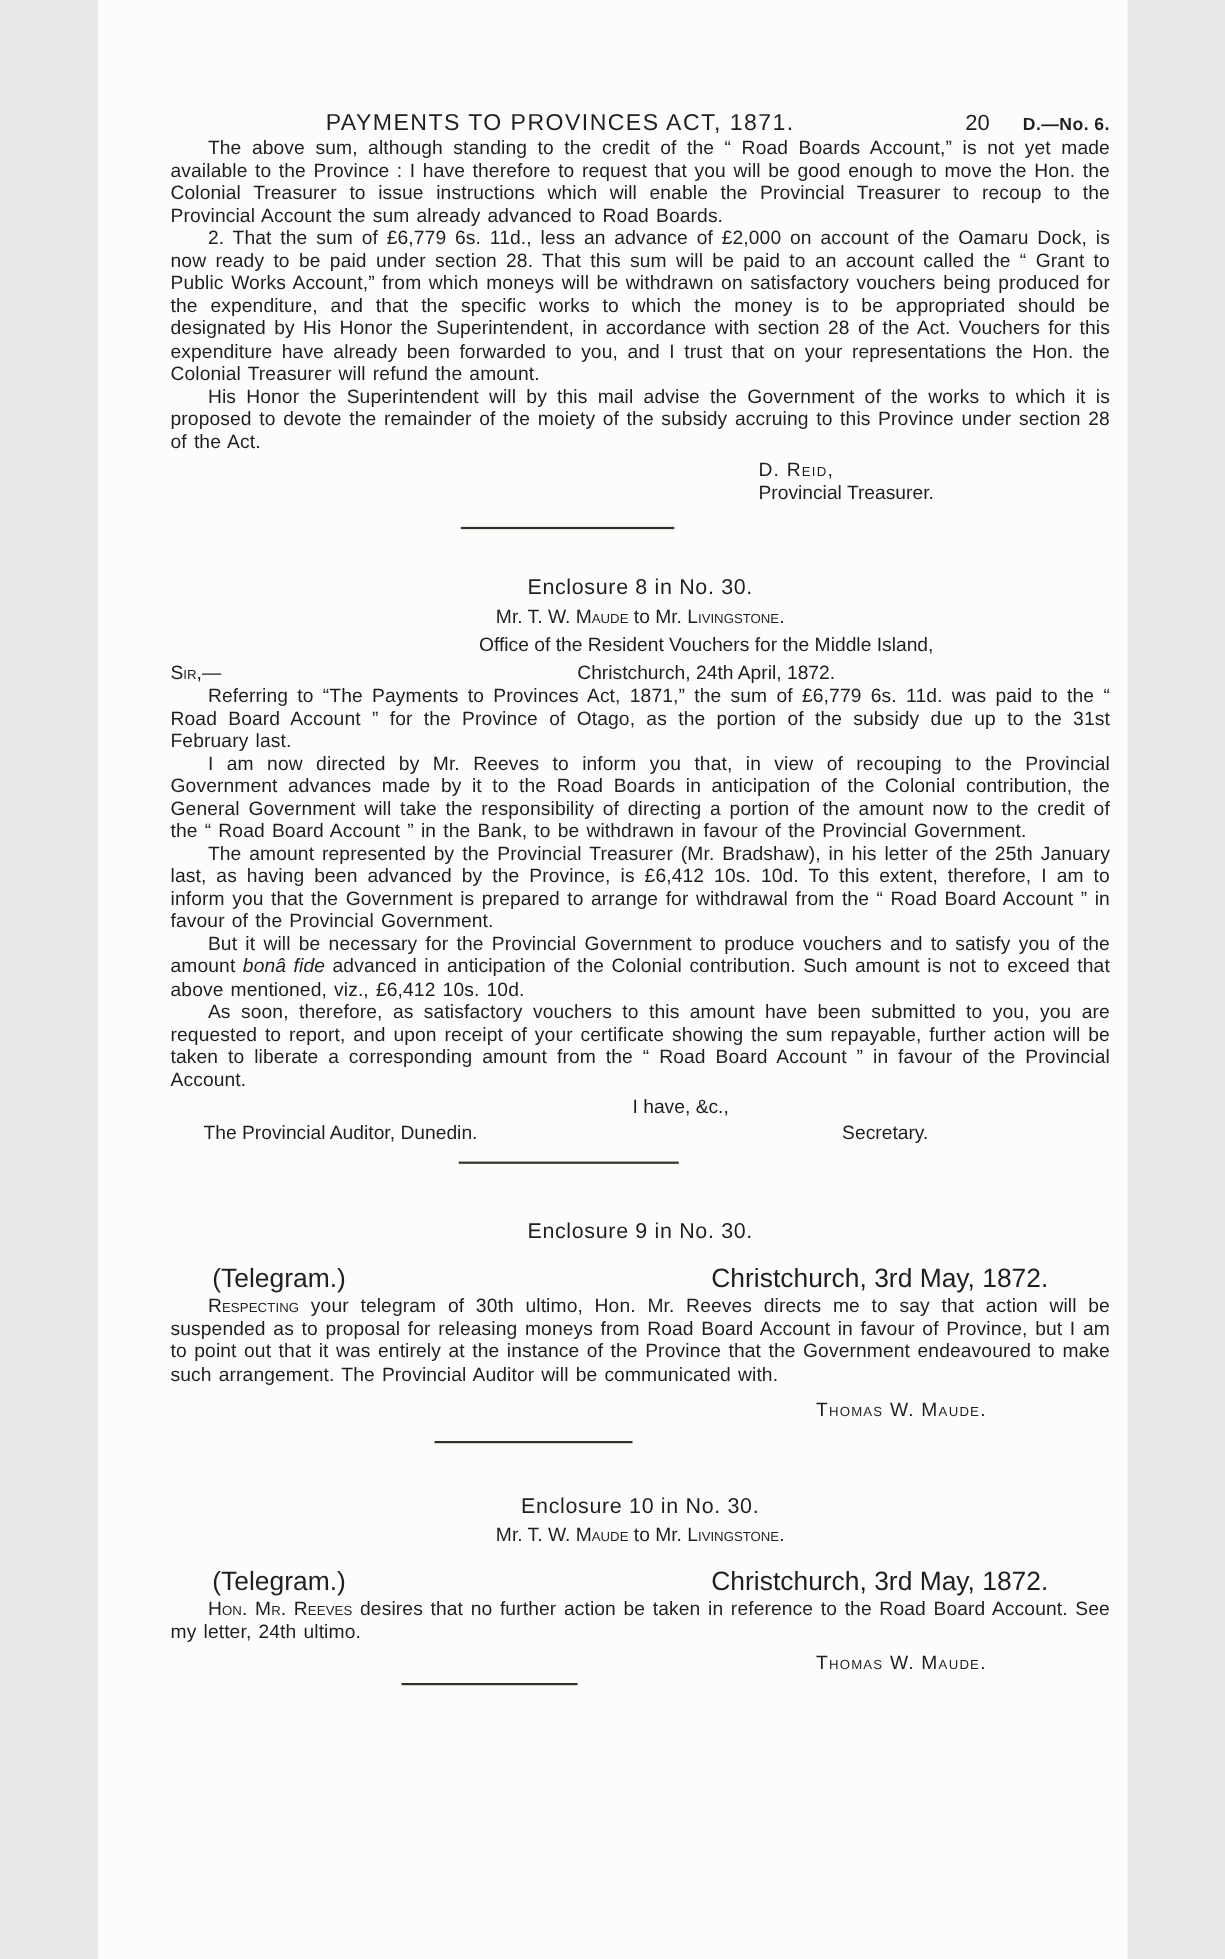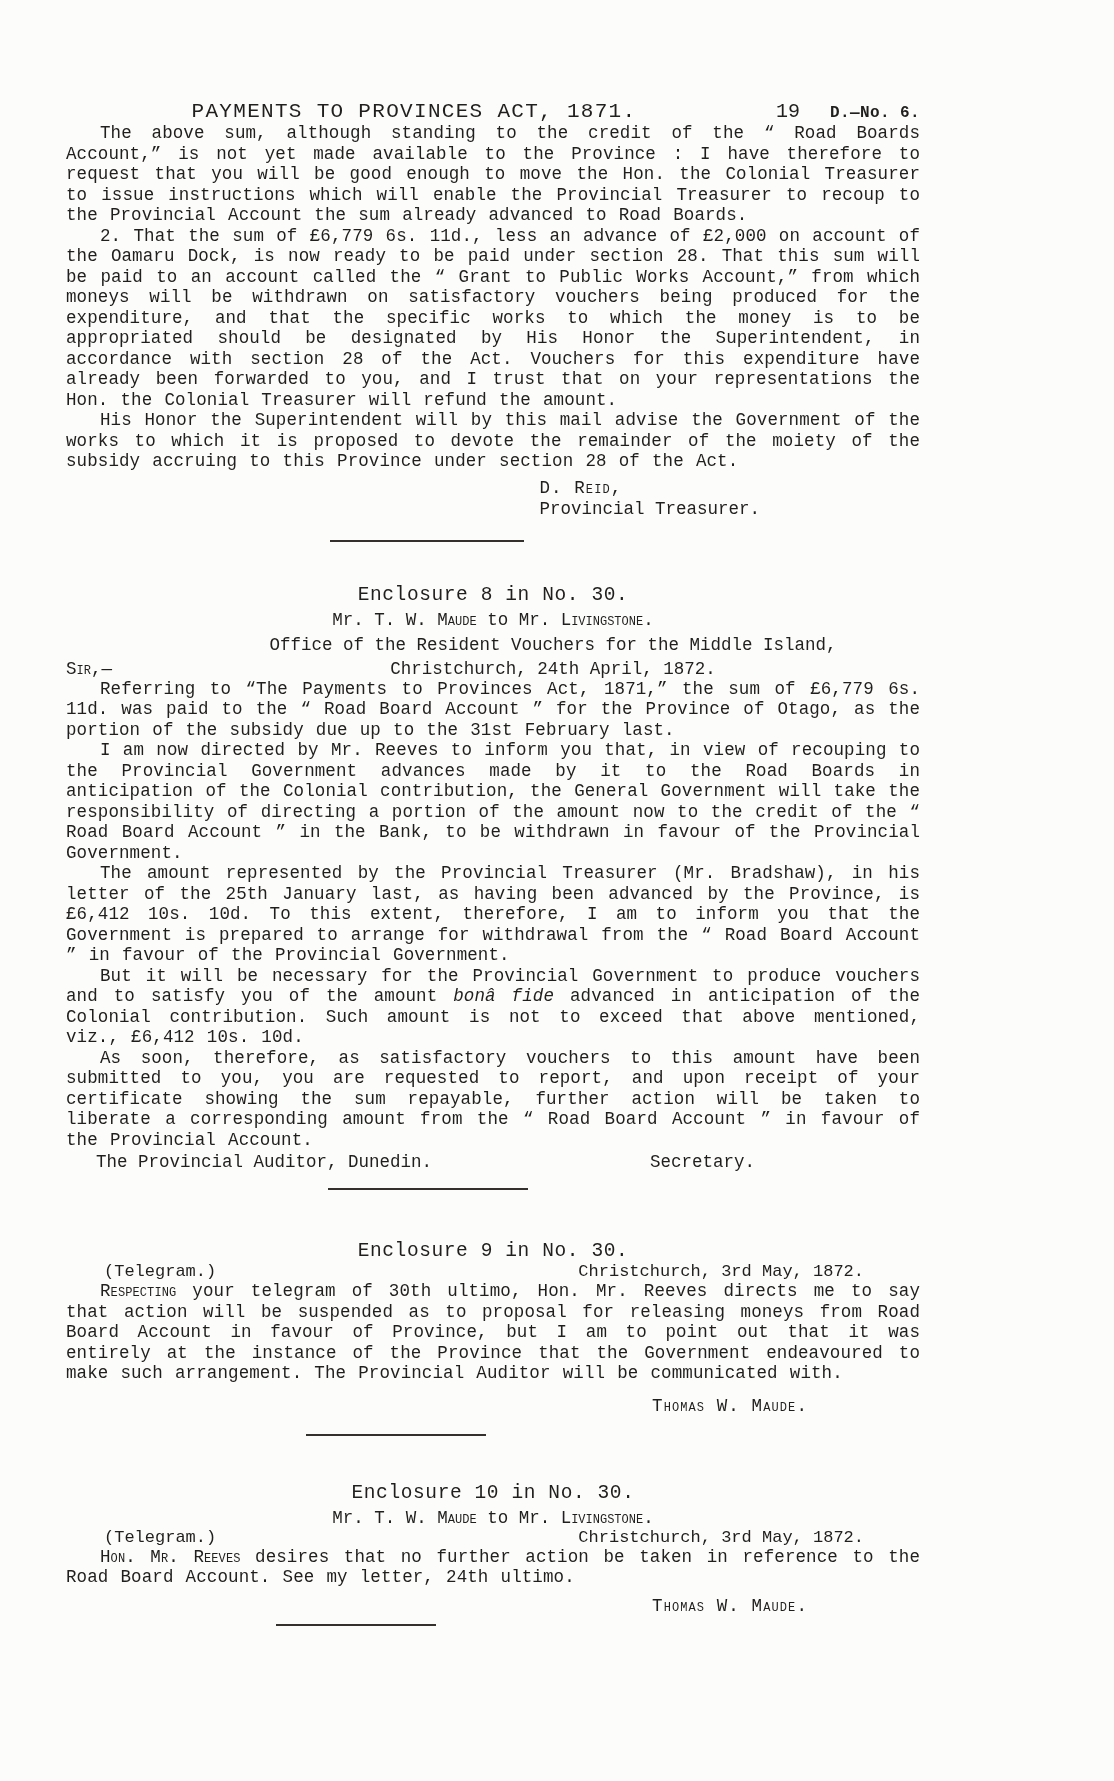--- a/index.html
+++ b/index.html
@@ -1,19 +1,19 @@
 <!DOCTYPE html>
 <html><head>
 <meta charset="utf-8">
 <style>
   html,body { margin:0; padding:0; background:#e8e8e8; }
   .page {
-    width:1114px; height:1781px; position:relative;
+    width:936px; height:1781px; position:relative;
     background:#fcfcfb; color:#201f1d; overflow:hidden;
-    font-family:Liberation Mono, monospace;
+    font-family:Liberation Sans, sans-serif;
     margin:0 auto;
   }
   .content { position:absolute; left:66px; top:0; width:854px; }
 
   
   .hdr { display:flex; align-items:baseline; margin-top:100px; }
   .hdr-title { flex:1; text-align:center; font-size:21px; letter-spacing:1.3px; white-space:nowrap; }
   .hdr-page { font-size:20px; margin:0 30px 0 14px; }
   .hdr-ref { font-size:16px; font-weight:bold; letter-spacing:0.4px; white-space:nowrap; }
 
@@ -48,21 +48,21 @@
   .enc-subhead { text-align:center; font-size:17.5px; margin:4px 0 0; }
 
   
   .office-line { text-align:center; padding-left:120px; font-size:17.5px; margin-top:5px; }
   .sir-date { position:relative; margin-top:4px; font-size:17.5px; }
   .sir { position:absolute; left:0; top:0; }
   .date-centered { text-align:center; padding-left:120px; }
   .para-gap { margin-top:7px; }
 
   
-  .tg-row { display:flex; justify-content:space-between; font-size:17px; margin-top:0; }
+  .tg-row { display:flex; justify-content:space-between; font-size:24px; margin-top:18px; }
   .tg-label { padding-left:38px; }
   .tg-date { padding-right:56px; }
 
   
   .closing-line { font-size:17.5px; margin-top:5px; padding-left:420px; }
   .sig-line2 { font-size:17.5px; margin-top:2px; padding-left:470px; letter-spacing:1.1px; }
   .addr-row { display:flex; justify-content:space-between; font-size:17.5px; margin-top:2px; }
   .addr-left { padding-left:30px; }
   .addr-right { padding-right:165px; }
 
@@ -71,21 +71,21 @@
   .sig-right-line.tight { margin-top:8px; }
 </style>
 </head>
 <body>
 
 <div class="page">
   <div class="content">
 
     <div class="hdr">
       <div class="hdr-title">PAYMENTS TO PROVINCES ACT, 1871.</div>
-      <div class="hdr-page">19</div>
+      <div class="hdr-page">20</div>
       <div class="hdr-ref">D.—No. 6.</div>
     </div>
 
     <div>
       <p class="bodytxt first-gap">The above sum, although standing to the credit of the “ Road Boards Account,” is not yet made available to the Province : I have therefore to request that you will be good enough to move the Hon. the Colonial Treasurer to issue instructions which will enable the Provincial Treasurer to recoup to the Provincial Account the sum already advanced to Road Boards.</p>
       <p class="bodytxt">2. That the sum of £6,779 6s. 11d., less an advance of £2,000 on account of the Oamaru Dock, is now ready to be paid under section 28.  That this sum will be paid to an account called the “ Grant to Public Works Account,” from which moneys will be withdrawn on satisfactory vouchers being produced for the expenditure, and that the specific works to which the money is to be appropriated should be designated by His Honor the Superintendent, in accordance with section 28 of the Act.  Vouchers for this expenditure have already been forwarded to you, and I trust that on your representations the Hon. the Colonial Treasurer will refund the amount.</p>
       <p class="bodytxt">His Honor the Superintendent will by this mail advise the Government of the works to which it is proposed to devote the remainder of the moiety of the subsidy accruing to this Province under section 28 of the Act.</p>
       <div class="sig-block">
         <div class="sig-name sc">D. Reid,</div>
         <div>Provincial Treasurer.</div>
@@ -100,20 +100,21 @@
       <div class="office-line">Office of the Resident Vouchers for the Middle Island,</div>
       <div class="sir-date">
         <span class="sir sc">Sir,—</span>
         <div class="date-centered">Christchurch, 24th April, 1872.</div>
       </div>
       <p class="bodytxt indent-lg para-gap">Referring to “The Payments to Provinces Act, 1871,” the sum of £6,779 6s. 11d. was paid to the “ Road Board Account ” for the Province of Otago, as the portion of the subsidy due up to the 31st February last.</p>
       <p class="bodytxt">I am now directed by Mr. Reeves to inform you that, in view of recouping to the Provincial Government advances made by it to the Road Boards in anticipation of the Colonial contribution, the General Government will take the responsibility of directing a portion of the amount now to the credit of the “ Road Board Account ” in the Bank, to be withdrawn in favour of the Provincial Government.</p>
       <p class="bodytxt">The amount represented by the Provincial Treasurer (Mr. Bradshaw), in his letter of the 25th January last, as having been advanced by the Province, is £6,412 10s. 10d.  To this extent, therefore, I am to inform you that the Government is prepared to arrange for withdrawal from the “ Road Board Account ” in favour of the Provincial Government.</p>
       <p class="bodytxt"><span>But it will be necessary for the Provincial Government to produce vouchers and to satisfy you of the amount </span><span class="it">bonâ fide</span><span> advanced in anticipation of the Colonial contribution.  Such amount is not to exceed that above mentioned, viz., £6,412 10s. 10d.</span></p>
       <p class="bodytxt">As soon, therefore, as satisfactory vouchers to this amount have been submitted to you, you are requested to report, and upon receipt of your certificate showing the sum repayable, further action will be taken to liberate a corresponding amount from the “ Road Board Account ” in favour of the Provincial Account.</p>
+      <div class="closing-line">I have, &amp;c.,</div>
       <div class="addr-row">
         <span class="addr-left">The Provincial Auditor, Dunedin.</span>
         <span class="addr-right">Secretary.</span>
       </div>
     </div>
 
     <div class="rule rule2"></div>
 
     <div>
       <h2 class="enc-heading mt-enc9">Enclosure 9 in No. 30.</h2>

